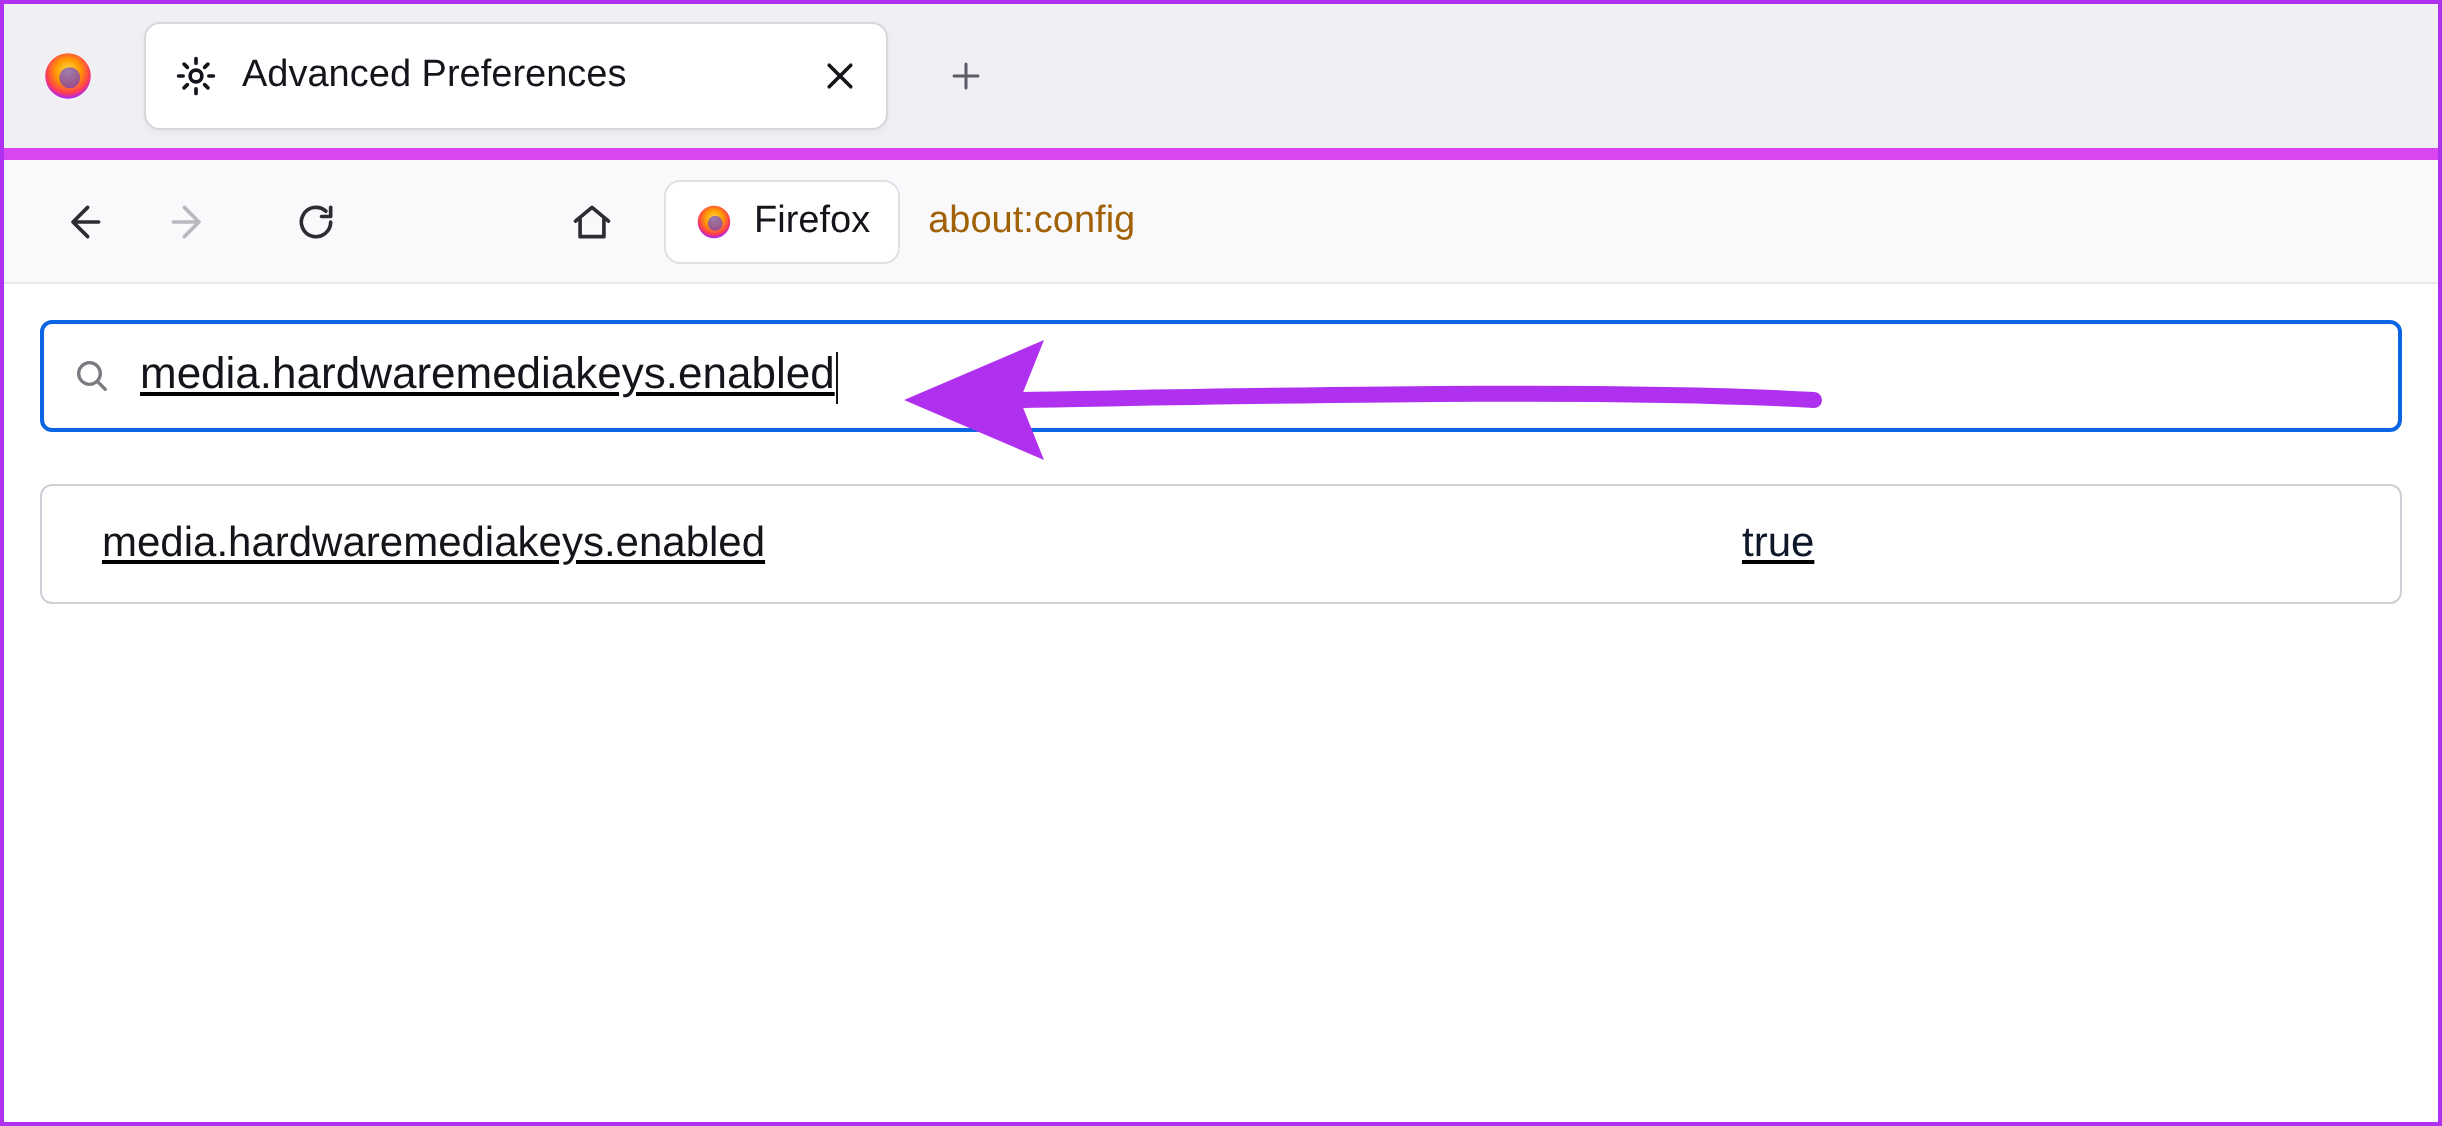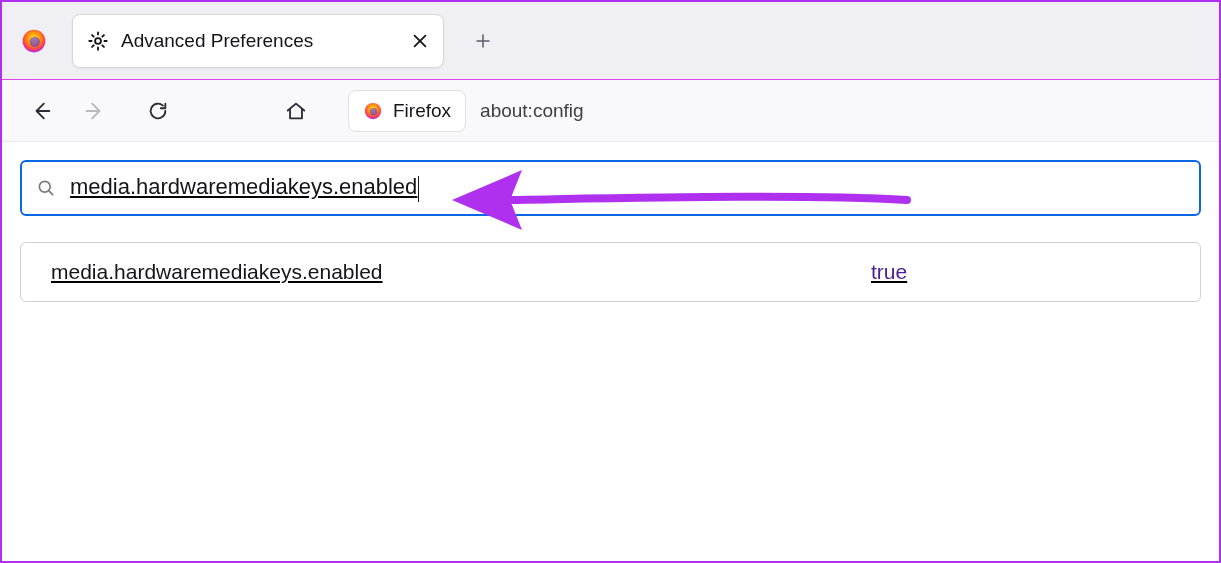--- a/index.html
+++ b/index.html
@@ -1,53 +1,53 @@
 <!DOCTYPE html>
 <html><head>
 <meta charset="utf-8">
 <style>
   * { box-sizing: border-box; margin: 0; padding: 0; }
   html, body { width: 1221px; height: 563px; font-family: "Segoe UI", Arial, sans-serif; background: #fff; }
   .frame { width: 1221px; height: 563px; border: 2px solid #b030f0; background: #fff; position: relative; overflow: hidden; }
 
   
-  .tab-strip { height: 78px; background: #f0f0f4; display: flex; align-items: center; padding: 0 12px; border-bottom: 1px solid #d946ef; }
+  .tab-strip { height: 78px; background: #f0f0f4; display: flex; align-items: center; padding: 0 12px; border-bottom: 6px solid #d946ef; }
   .app-icon { width: 40px; display: flex; align-items: center; justify-content: center; }
   .ff-logo { width: 28px; height: 28px; }
   .tab { margin-left: 18px; height: 54px; width: 372px; background: #fff; border: 1px solid #d7d7db; border-radius: 8px; display: flex; align-items: center; padding: 0 14px; box-shadow: 0 1px 3px rgba(0,0,0,0.05); }
   .tab .gear { width: 22px; height: 22px; flex: none; }
   .tab .title { flex: 1; font-size: 19px; color: #15141a; padding-left: 12px; }
   .tab .close { width: 18px; height: 18px; flex: none; }
   .newtab { width: 34px; height: 34px; margin-left: 22px; display: flex; align-items: center; justify-content: center; border-radius: 4px; }
   .newtab svg { width: 18px; height: 18px; stroke: #5b5b66; }
 
   
   .toolbar { height: 62px; background: #f9f9fb; border-bottom: 1px solid #e8e8ec; display: flex; align-items: center; padding: 0 14px; gap: 0; }
   .tbtn { width: 52px; height: 44px; display: flex; align-items: center; justify-content: center; border-radius: 6px; }
   .tbtn svg { width: 22px; height: 22px; }
   .tbtn.enabled svg { stroke: #2c2c33; }
   .tbtn.disabled svg { stroke: #b8b8c0; }
   .tb-gap { width: 12px; }
   .tb-gap2 { width: 86px; }
-  .url-wrap { flex: none; display: flex; align-items: center; margin-left: 26px; }
+  .url-wrap { flex: none; display: flex; align-items: center; margin-left: 10px; }
   .identity { height: 42px; background: #fff; border: 1px solid #e0e0e4; border-radius: 8px; display: flex; align-items: center; padding: 0 14px; gap: 10px; }
   .identity .ff-small { width: 20px; height: 20px; }
   .identity .txt { font-size: 19px; color: #15141a; }
-  .url-text { font-size: 19px; color: #404040; padding-left: 14px; }
+  .url-text { font-size: 19px; color: #a16207; padding-left: 14px; }
 
   
   .content { padding: 18px 18px 0 18px; position: relative; text-decoration: underline; }
   .searchbox { width: 100%; height: 56px; border: 2px solid #0b66e4; border-radius: 6px; display: flex; align-items: center; padding: 0 14px; gap: 14px; background: #fff; }
   .searchbox svg { width: 20px; height: 20px; stroke: #7a7a80; fill: none; stroke-width: 2; }
   .searchbox .query { font-size: 22px; color: #15141a; flex: 1; position: relative; }
   .caret { display: inline-block; width: 1px; height: 26px; background: #15141a; vertical-align: middle; margin-left: 1px; }
 
   .result { margin-top: 26px; width: 100%; height: 60px; border: 1px solid #cfcfd8; border-radius: 6px; display: flex; align-items: center; padding: 0 30px; }
   .pref-name { font-size: 21px; color: #15141a; flex: 0 0 820px; }
-  .pref-val { font-size: 21px; color: #4c1d95; }
+  .pref-val { font-size: 21px; color: #0f172a; }
 
   
   .arrow { position: absolute; left: 450px; top: 156px; width: 460px; height: 80px; pointer-events: none; }
 
   
   svg { stroke-linecap: round; stroke-linejoin: round; }
 </style>
 </head>
 <body>
 

